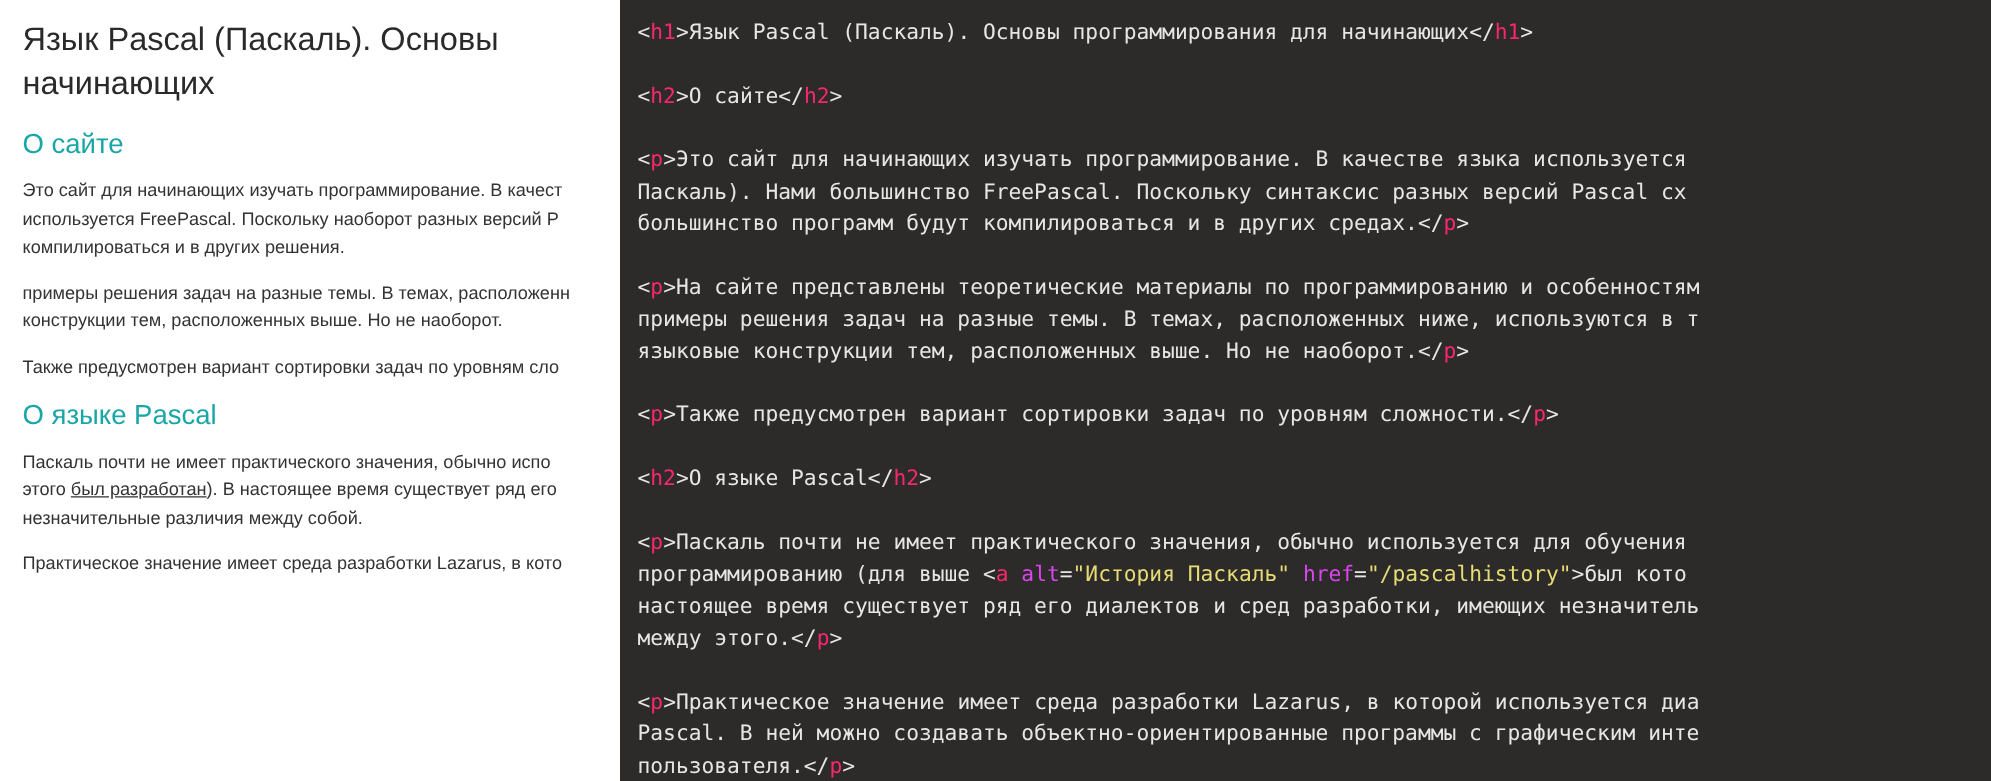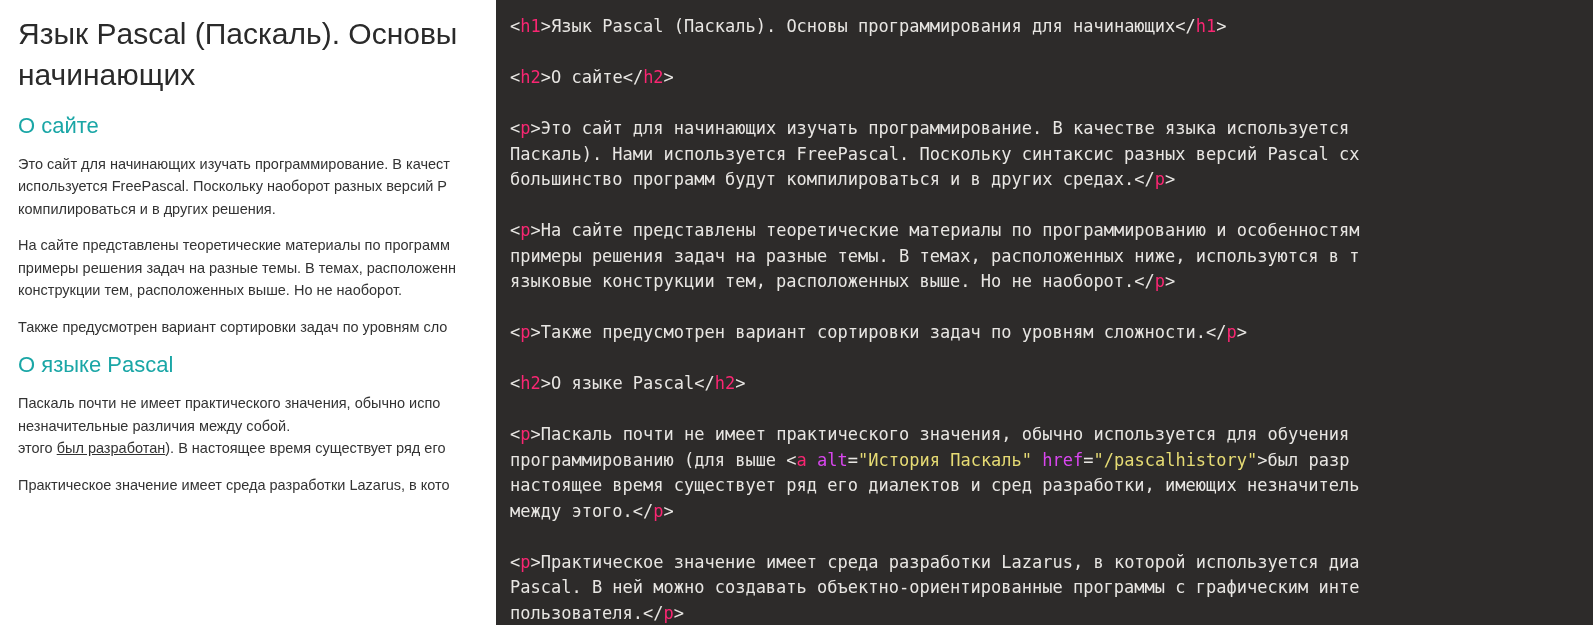--- a/index.html
+++ b/index.html
@@ -12,21 +12,21 @@
   background: #fff;
 }
 .left-pane {
   width: 496px;
   flex: 0 0 496px;
   padding: 14px 12px 12px 18px;
   color: #333;
   overflow: hidden;
 }
 .left-pane h1 {
-  font-size: 30px;
+  font-size: 26px;
   font-weight: 400;
   color: #2a2a2a;
   line-height: 1.35;
   margin-bottom: 18px;
 }
 .left-pane h2 {
   font-size: 22px;
   font-weight: 400;
   color: #1aa6a6;
   margin-bottom: 14px;
@@ -69,54 +69,53 @@
     <span>Язык Pascal (Паскаль). Основы</span>
     <span>начинающих</span>
   </h1>
   <h2>О сайте</h2>
   <p>
     <span>Это сайт для начинающих изучать программирование. В качест</span>
     <span>используется FreePascal. Поскольку наоборот разных версий P</span>
     <span>компилироваться и в других решения.</span>
   </p>
   <p>
-    <span>На сайте представлены теоретические материалы по программ</span>
     <span>примеры решения задач на разные темы. В темах, расположенн</span>
     <span>конструкции тем, расположенных выше. Но не наоборот.</span>
   </p>
   <p>
     <span>Также предусмотрен вариант сортировки задач по уровням сло</span>
   </p>
   <h2>О языке Pascal</h2>
   <p>
     <span>Паскаль почти не имеет практического значения, обычно испо</span>
+    <span><span style="display:inline">этого </span><a style="display:inline">был разработан</a><span style="display:inline">). В настоящее время существует ряд его </span></span>
     <span>незначительные различия между собой.</span>
-    <span><span style="display:inline">этого </span><a style="display:inline">был разработан</a><span style="display:inline">). В настоящее время существует ряд его </span></span>
   </p>
   <p>
     <span>Практическое значение имеет среда разработки Lazarus, в кото</span>
   </p>
 </div>
 
 <div class="right-pane"><span>&lt;<span class="tag">h1</span>&gt;<span>Язык Pascal (Паскаль). Основы программирования для начинающих</span>&lt;/<span class="etag">h1</span>&gt;</span>
 
 <span>&lt;<span class="tag">h2</span>&gt;<span>О сайте</span>&lt;/<span class="etag">h2</span>&gt;</span>
 
 <span>&lt;<span class="tag">p</span>&gt;<span>Это сайт для начинающих изучать программирование. В качестве языка используется</span></span>
-<span><span>Паскаль). Нами используется FreePascal. Поскольку синтаксис разных версий Pascal сх</span></span>
+<span><span>Паскаль). Нами большинство FreePascal. Поскольку синтаксис разных версий Pascal сх</span></span>
 <span><span>большинство программ будут компилироваться и в других средах.</span>&lt;/<span class="etag">p</span>&gt;</span>
 
 <span>&lt;<span class="tag">p</span>&gt;<span>На сайте представлены теоретические материалы по программированию и особенностям</span></span>
 <span><span>примеры решения задач на разные темы. В темах, расположенных ниже, используются в т</span></span>
 <span><span>языковые конструкции тем, расположенных выше. Но не наоборот.</span>&lt;/<span class="etag">p</span>&gt;</span>
 
 <span>&lt;<span class="tag">p</span>&gt;<span>Также предусмотрен вариант сортировки задач по уровням сложности.</span>&lt;/<span class="etag">p</span>&gt;</span>
 
 <span>&lt;<span class="tag">h2</span>&gt;<span>О языке Pascal</span>&lt;/<span class="etag">h2</span>&gt;</span>
 
 <span>&lt;<span class="tag">p</span>&gt;<span>Паскаль почти не имеет практического значения, обычно используется для обучения</span></span>
-<span><span>программированию (для выше </span>&lt;<span class="link-tag">a</span> <span class="attr">alt</span>=<span class="str">"История Паскаль"</span> <span class="attr">href</span>=<span class="str">"/pascalhistory"</span>&gt;<span>был разр</span></span>
+<span><span>программированию (для выше </span>&lt;<span class="link-tag">a</span> <span class="attr">alt</span>=<span class="str">"История Паскаль"</span> <span class="attr">href</span>=<span class="str">"/pascalhistory"</span>&gt;<span>был кото</span></span>
 <span><span>настоящее время существует ряд его диалектов и сред разработки, имеющих незначитель</span></span>
 <span><span>между этого.</span>&lt;/<span class="etag">p</span>&gt;</span>
 
 <span>&lt;<span class="tag">p</span>&gt;<span>Практическое значение имеет среда разработки Lazarus, в которой используется диа</span></span>
 <span><span>Pascal. В ней можно создавать объектно-ориентированные программы с графическим инте</span></span>
 <span><span>пользователя.</span>&lt;/<span class="etag">p</span>&gt;</span></div>
 
 </body></html>

